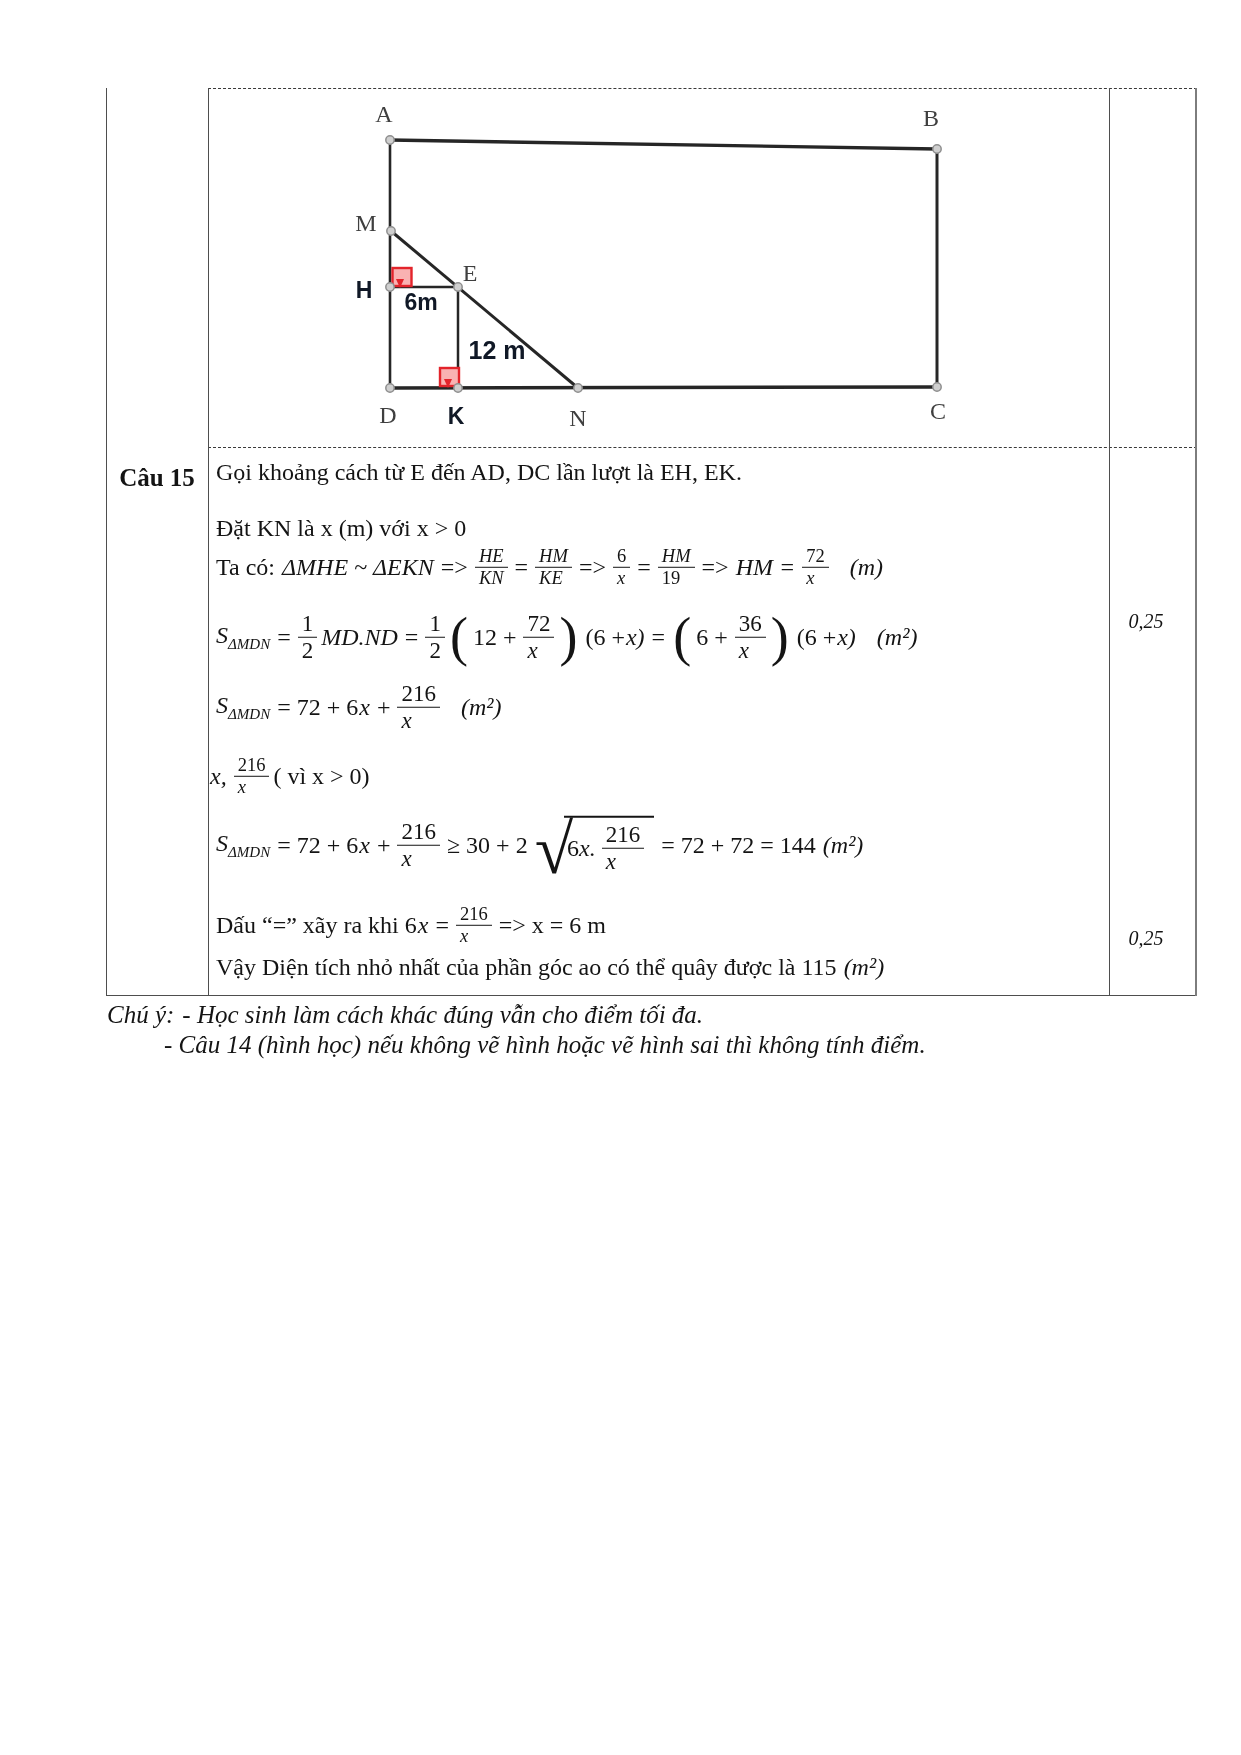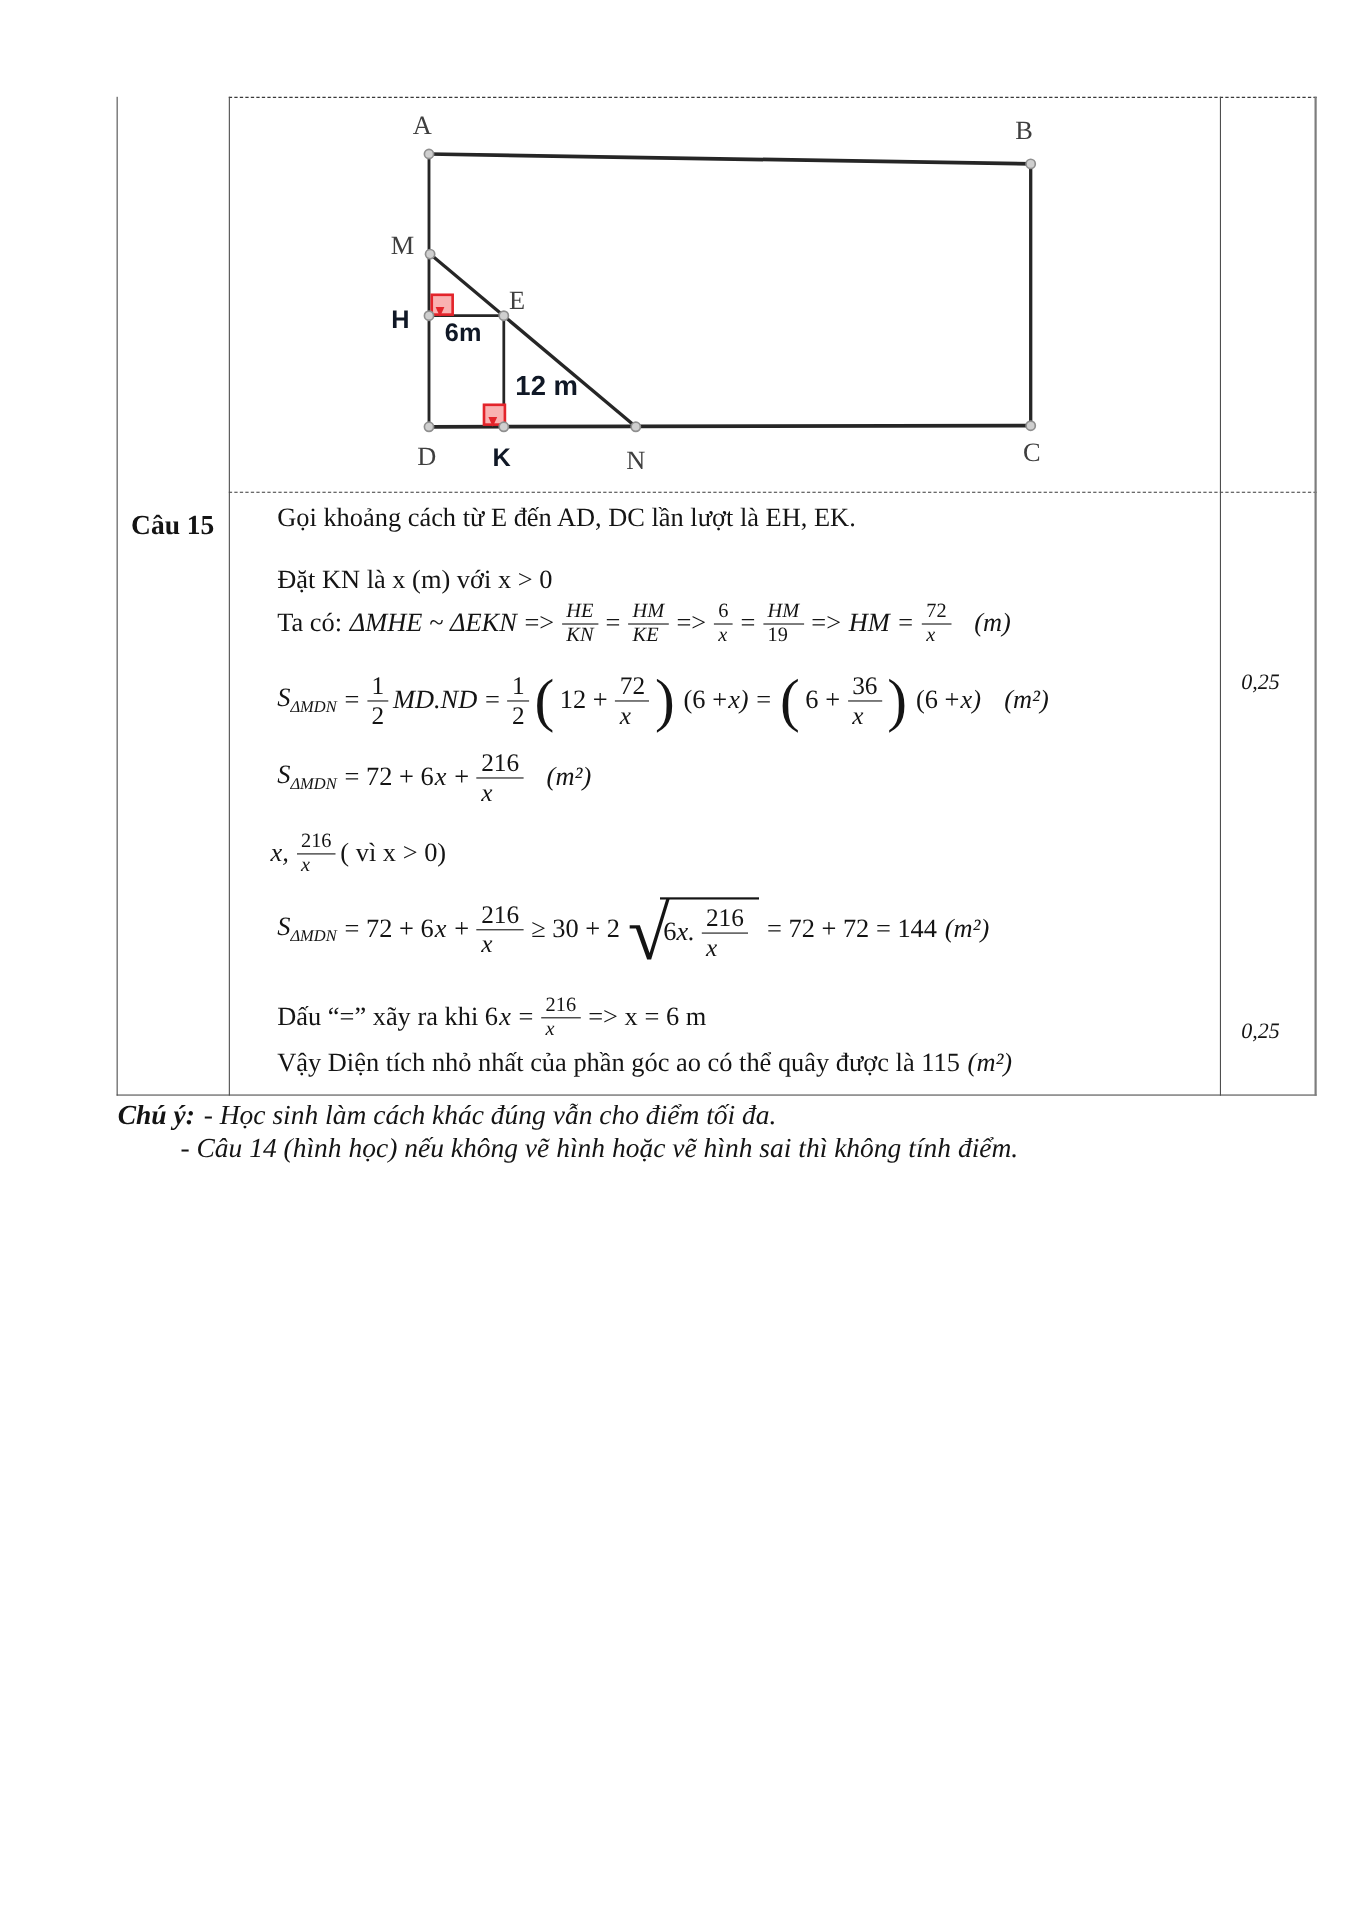--- a/index.html
+++ b/index.html
@@ -14,40 +14,40 @@
   .diagram{position:absolute;left:0;top:0;}
   .vlabel{font-family:"Liberation Serif",serif;font-size:24px;fill:#3f3f3f;}
   .blabel{font-family:"Liberation Sans",sans-serif;font-size:23px;font-weight:bold;fill:#101826;}
   
   .qlabel{position:absolute;left:157px;top:478px;transform:translate(-50%,-50%);
           font-weight:bold;font-size:25px;white-space:nowrap;}
   .score{position:absolute;left:1146px;transform:translate(-50%,-50%);
          font-style:italic;font-size:20px;white-space:nowrap;}
   
   .line{position:absolute;left:216px;transform:translateY(-50%);display:flex;
-        align-items:center;gap:7px;font-size:24px;white-space:nowrap;margin-left:36px;}
+        align-items:center;gap:7px;font-size:24px;white-space:nowrap;}
   .up{font-style:normal}
   .it{font-style:italic}
   .tight{margin-left:-6px}
   .snug{margin-left:-3px}
   .gapL{margin-left:14px}
   sub{font-size:15px;font-style:italic;}
   .frac{display:inline-flex;flex-direction:column;align-items:flex-start;line-height:1.12;}
   .frac .num{padding:0 4px;border-bottom:1.6px solid #141414;}
   .frac .den{padding:0 4px;}
   .frac.sm{font-size:18.5px;}
   .frac.bg{font-size:23px;}
   .paren{font-size:54px;font-weight:300;line-height:0;padding:0 1px;}
   .sqrt{display:inline-flex;align-items:center;}
   .rsym{font-size:70px;font-weight:100;line-height:0;margin-right:-9px;transform:translateY(5px);}
   .rbody{border-top:2.6px solid #141414;display:inline-flex;align-items:center;gap:6px;
          padding:4px 10px 0 3px;}
   
   .note{position:absolute;transform:translateY(-50%);font-style:italic;font-size:25px;white-space:nowrap;}
-  .note .lbl{font-weight:bold;margin-right:8px;}
+  .note .lbl{font-weight:normal;margin-right:8px;}
 </style>
 </head>
 <body>
 
 <div class="page">
 
   <div class="hline dash" style="left:208px;top:88px;width:989px;"></div>
   <div class="hline dash" style="left:208px;top:447px;width:989px;"></div>
   <div class="hline" style="left:106px;top:995px;width:1091px;"></div>
   <div class="vline" style="left:106px;top:88px;height:908px;"></div>

